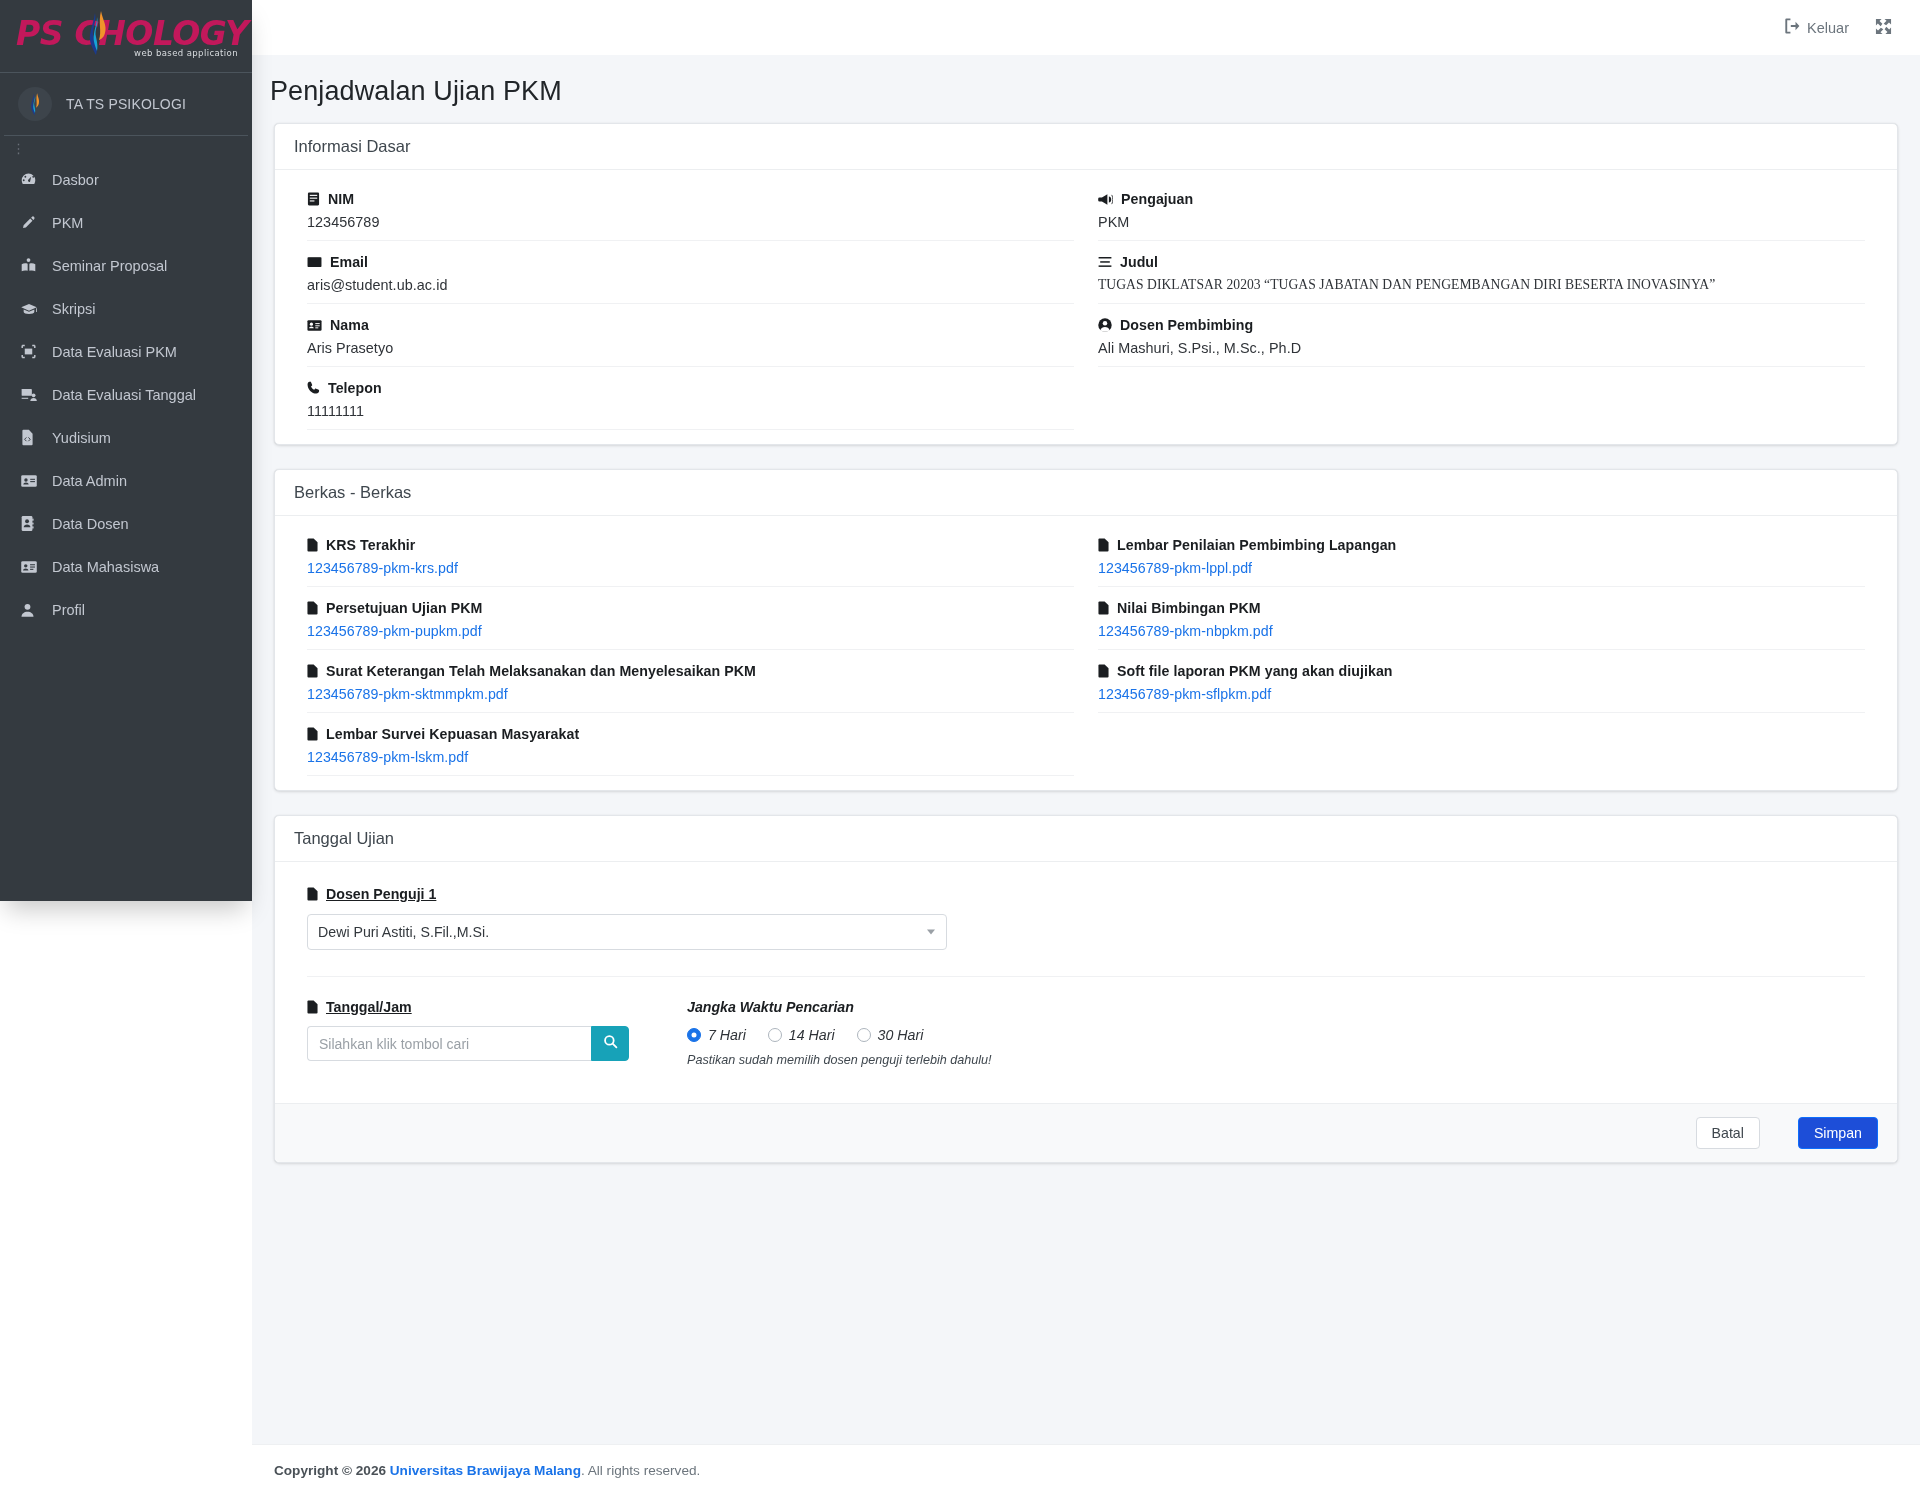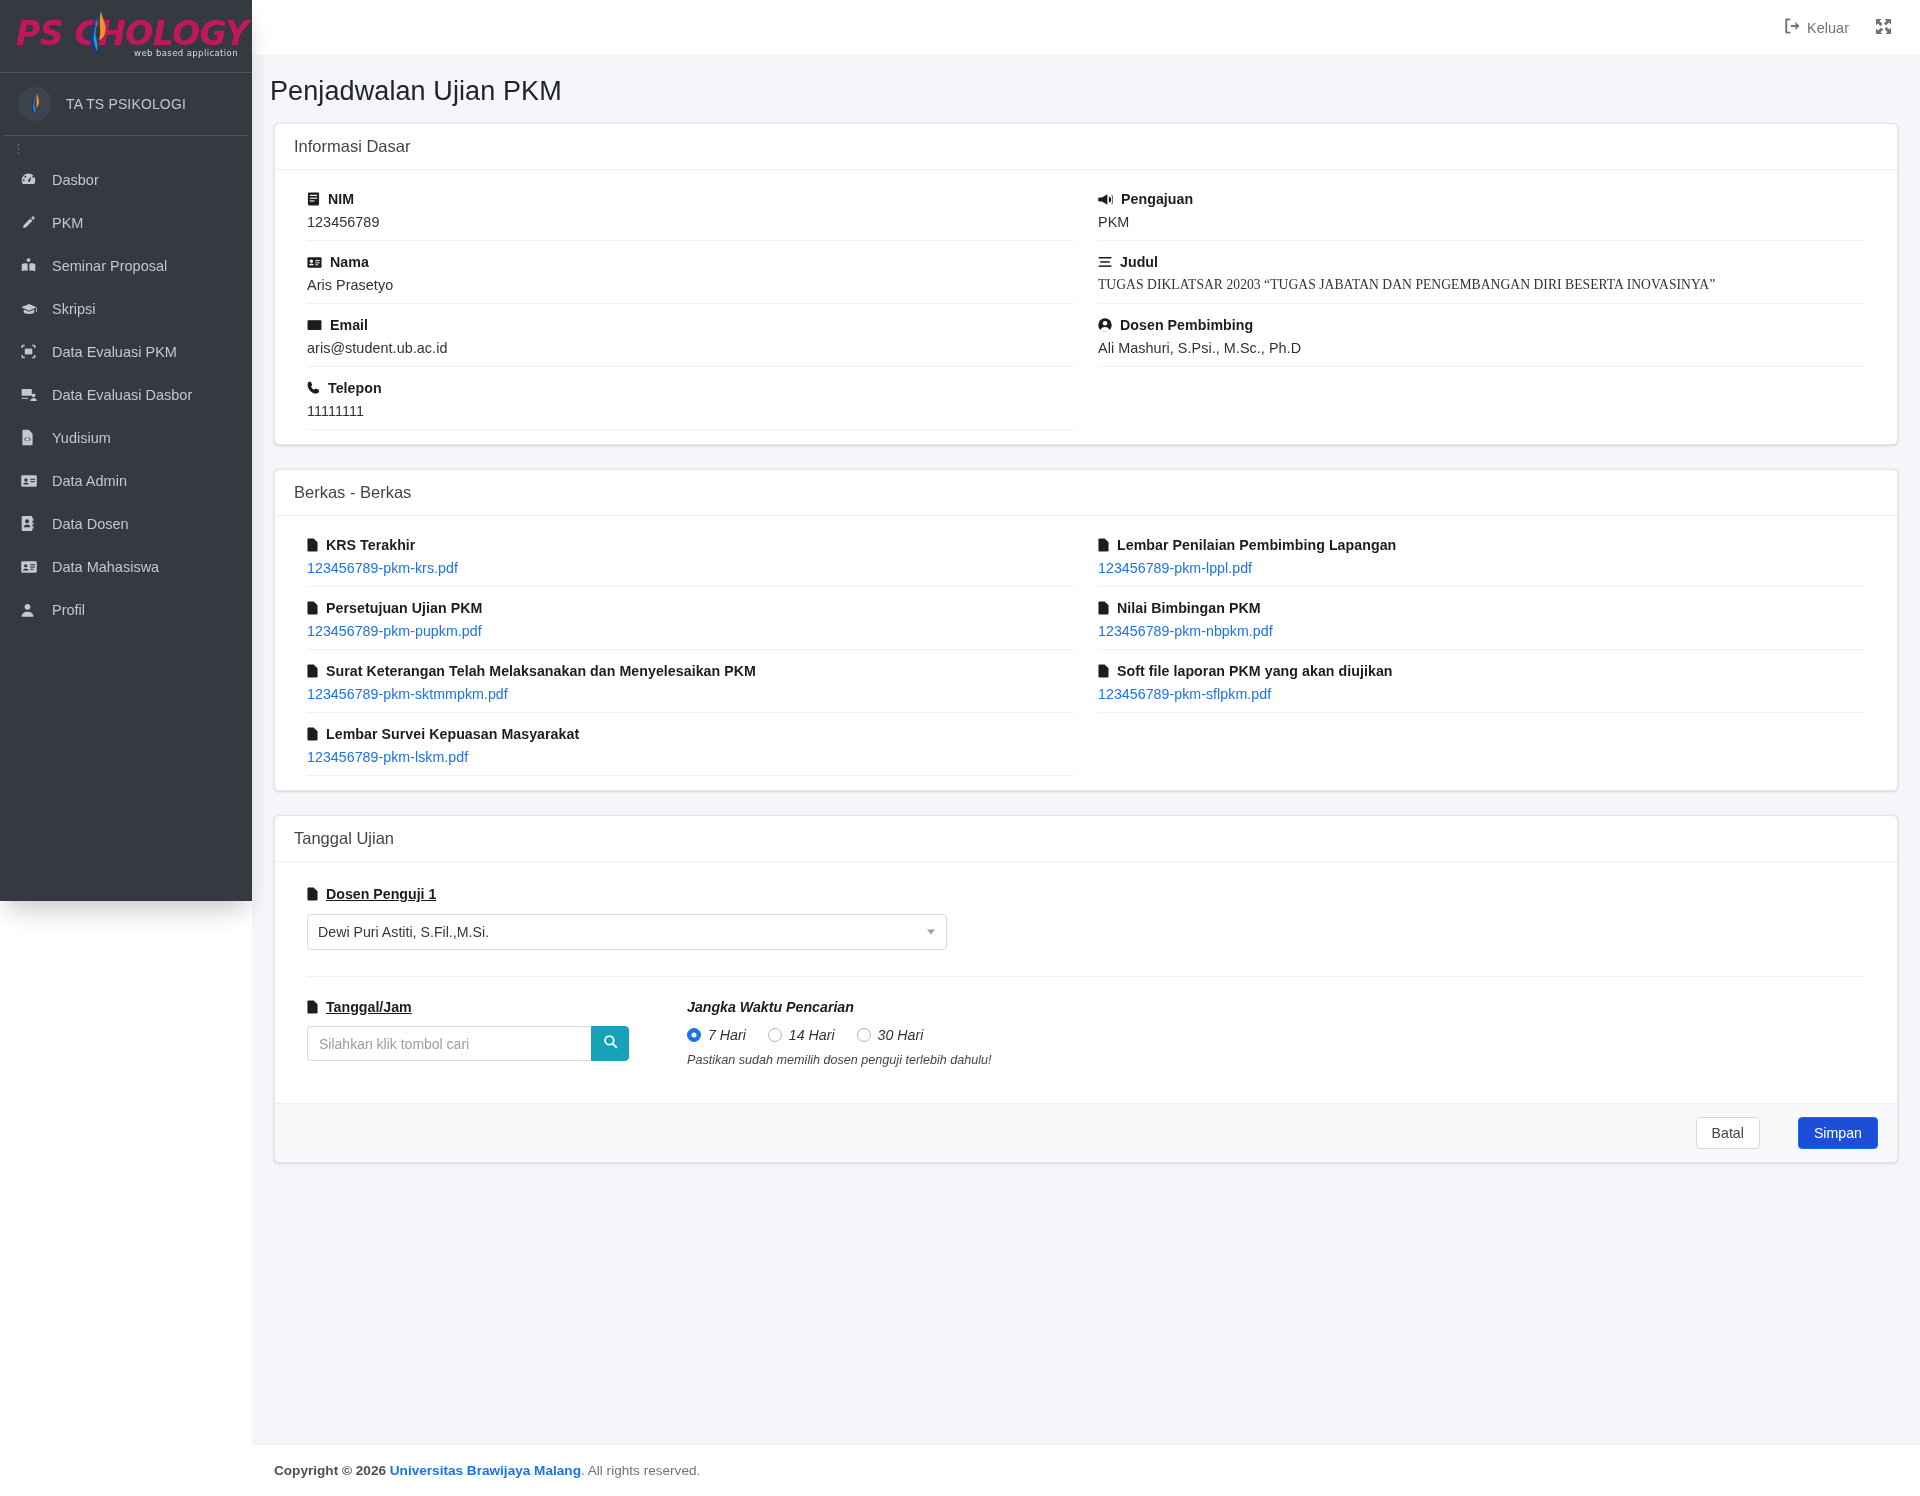--- a/index.html
+++ b/index.html
@@ -327,21 +327,21 @@
 
     <div class="nav-item">
       <span class="ni-icon">
         <svg width="18" height="17" viewBox="0 0 22 20" fill="currentColor">
           <rect x="2" y="3.4" width="12.5" height="8.2" rx="0.6"></rect>
           <circle cx="16.6" cy="11" r="2.3"></circle>
           <path d="M12.6 18c0-2.2 1.8-3.7 4-3.7s4 1.5 4 3.7h-8z"></path>
           <path d="M2 14h8v1.3H2z"></path>
         </svg>
       </span>
-      <span class="ni-label">Data Evaluasi Dasbor</span>
+      <span class="ni-label">Data Evaluasi Tanggal</span>
     </div>
 
     <div class="nav-item">
       <span class="ni-icon">
         <svg width="15" height="17" viewBox="0 0 16 20" fill="currentColor">
           <path d="M9.6 1H3.2A1.2 1.2 0 002 2.2v15.6A1.2 1.2 0 003.2 19h9.6a1.2 1.2 0 001.2-1.2V5.6L9.6 1z"></path>
           <path d="M6.4 10.2l-1.8 1.9 1.8 1.9" stroke="#343a40" stroke-width="1.1" fill="none" stroke-linecap="round"></path>
           <path d="M9.4 10.2l1.8 1.9-1.8 1.9" stroke="#343a40" stroke-width="1.1" fill="none" stroke-linecap="round"></path>
         </svg>
       </span>
@@ -447,45 +447,45 @@
                   </svg>
               </span>
               <span>NIM</span>
             </div>
             <div class="fvalue">123456789</div>
           </div>
 
           <div class="fgroup">
             <div class="flabel">
               <span class="fi">
+                <svg width="15" height="12" viewBox="0 0 17 13" fill="currentColor">
+                    <path d="M0.6 1.8h15.8v9.5a.9.9 0 01-.9.9H1.5a.9.9 0 01-.9-.9V1.8z"></path>
+                    <path d="M0.6 1.2h15.8L8.5 7.6 0.6 1.2z"></path>
+                  </svg>
+              </span>
+              <span>Email</span>
+            </div>
+            <div class="fvalue">aris@student.ub.ac.id</div>
+          </div>
+
+          <div class="fgroup">
+            <div class="flabel">
+              <span class="fi">
                 <svg width="15" height="13" viewBox="0 0 17 13" fill="currentColor">
                     <rect x="0.5" y="0.5" width="16" height="12" rx="1.3"></rect>
                     <circle cx="5" cy="5" r="1.8" fill="#fff"></circle>
                     <path d="M2.4 9.6c0-1.2 1.2-2 2.6-2s2.6.8 2.6 2H2.4z" fill="#fff"></path>
                     <rect x="9.4" y="3.8" width="5" height="1.1" fill="#fff"></rect>
                     <rect x="9.4" y="6.3" width="5" height="1.1" fill="#fff"></rect>
                     <rect x="9.4" y="8.6" width="3.4" height="1.1" fill="#fff"></rect>
                   </svg>
               </span>
               <span>Nama</span>
             </div>
             <div class="fvalue">Aris Prasetyo</div>
-          </div>
-
-          <div class="fgroup">
-            <div class="flabel">
-              <span class="fi">
-                <svg width="15" height="12" viewBox="0 0 17 13" fill="currentColor">
-                    <path d="M0.6 1.8h15.8v9.5a.9.9 0 01-.9.9H1.5a.9.9 0 01-.9-.9V1.8z"></path>
-                    <path d="M0.6 1.2h15.8L8.5 7.6 0.6 1.2z"></path>
-                  </svg>
-              </span>
-              <span>Email</span>
-            </div>
-            <div class="fvalue">aris@student.ub.ac.id</div>
           </div>
 
           <div class="fgroup">
             <div class="flabel">
               <span class="fi">
                 <svg width="13" height="14" viewBox="0 0 14 15" fill="currentColor">
                     <path d="M3.2 0.6c.7 0 1 .4 1.3 1l1 2.3c.2.6.1 1-.3 1.3l-.9.7c.7 1.6 1.9 2.8 3.5 3.5l.7-.9c.3-.4.7-.5 1.3-.3l2.3 1c.6.3 1 .6 1 1.3 0 1.6-1.4 3-3 3C5.1 13.5.6 9 .6 3.6c0-1.6 1.3-3 3-3z"></path>
                   </svg>
               </span>
               <span>Telepon</span>

